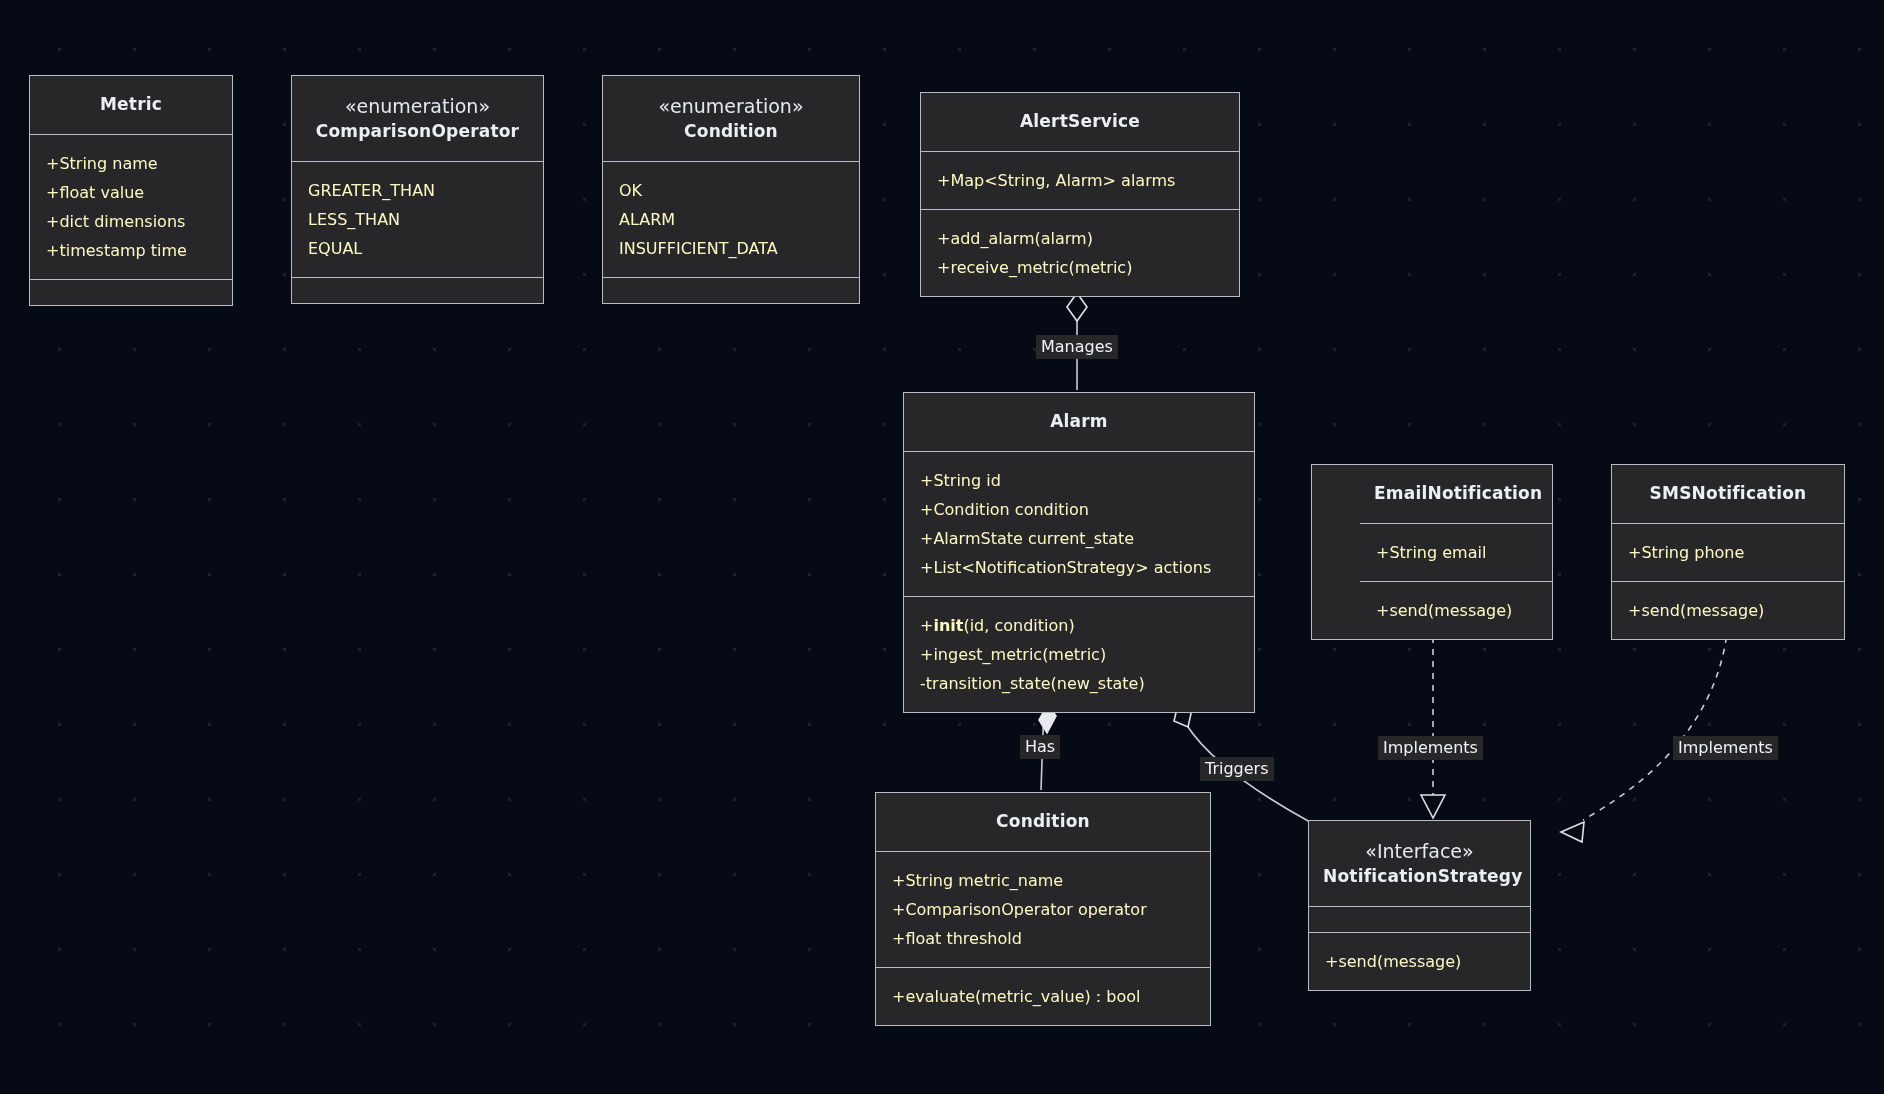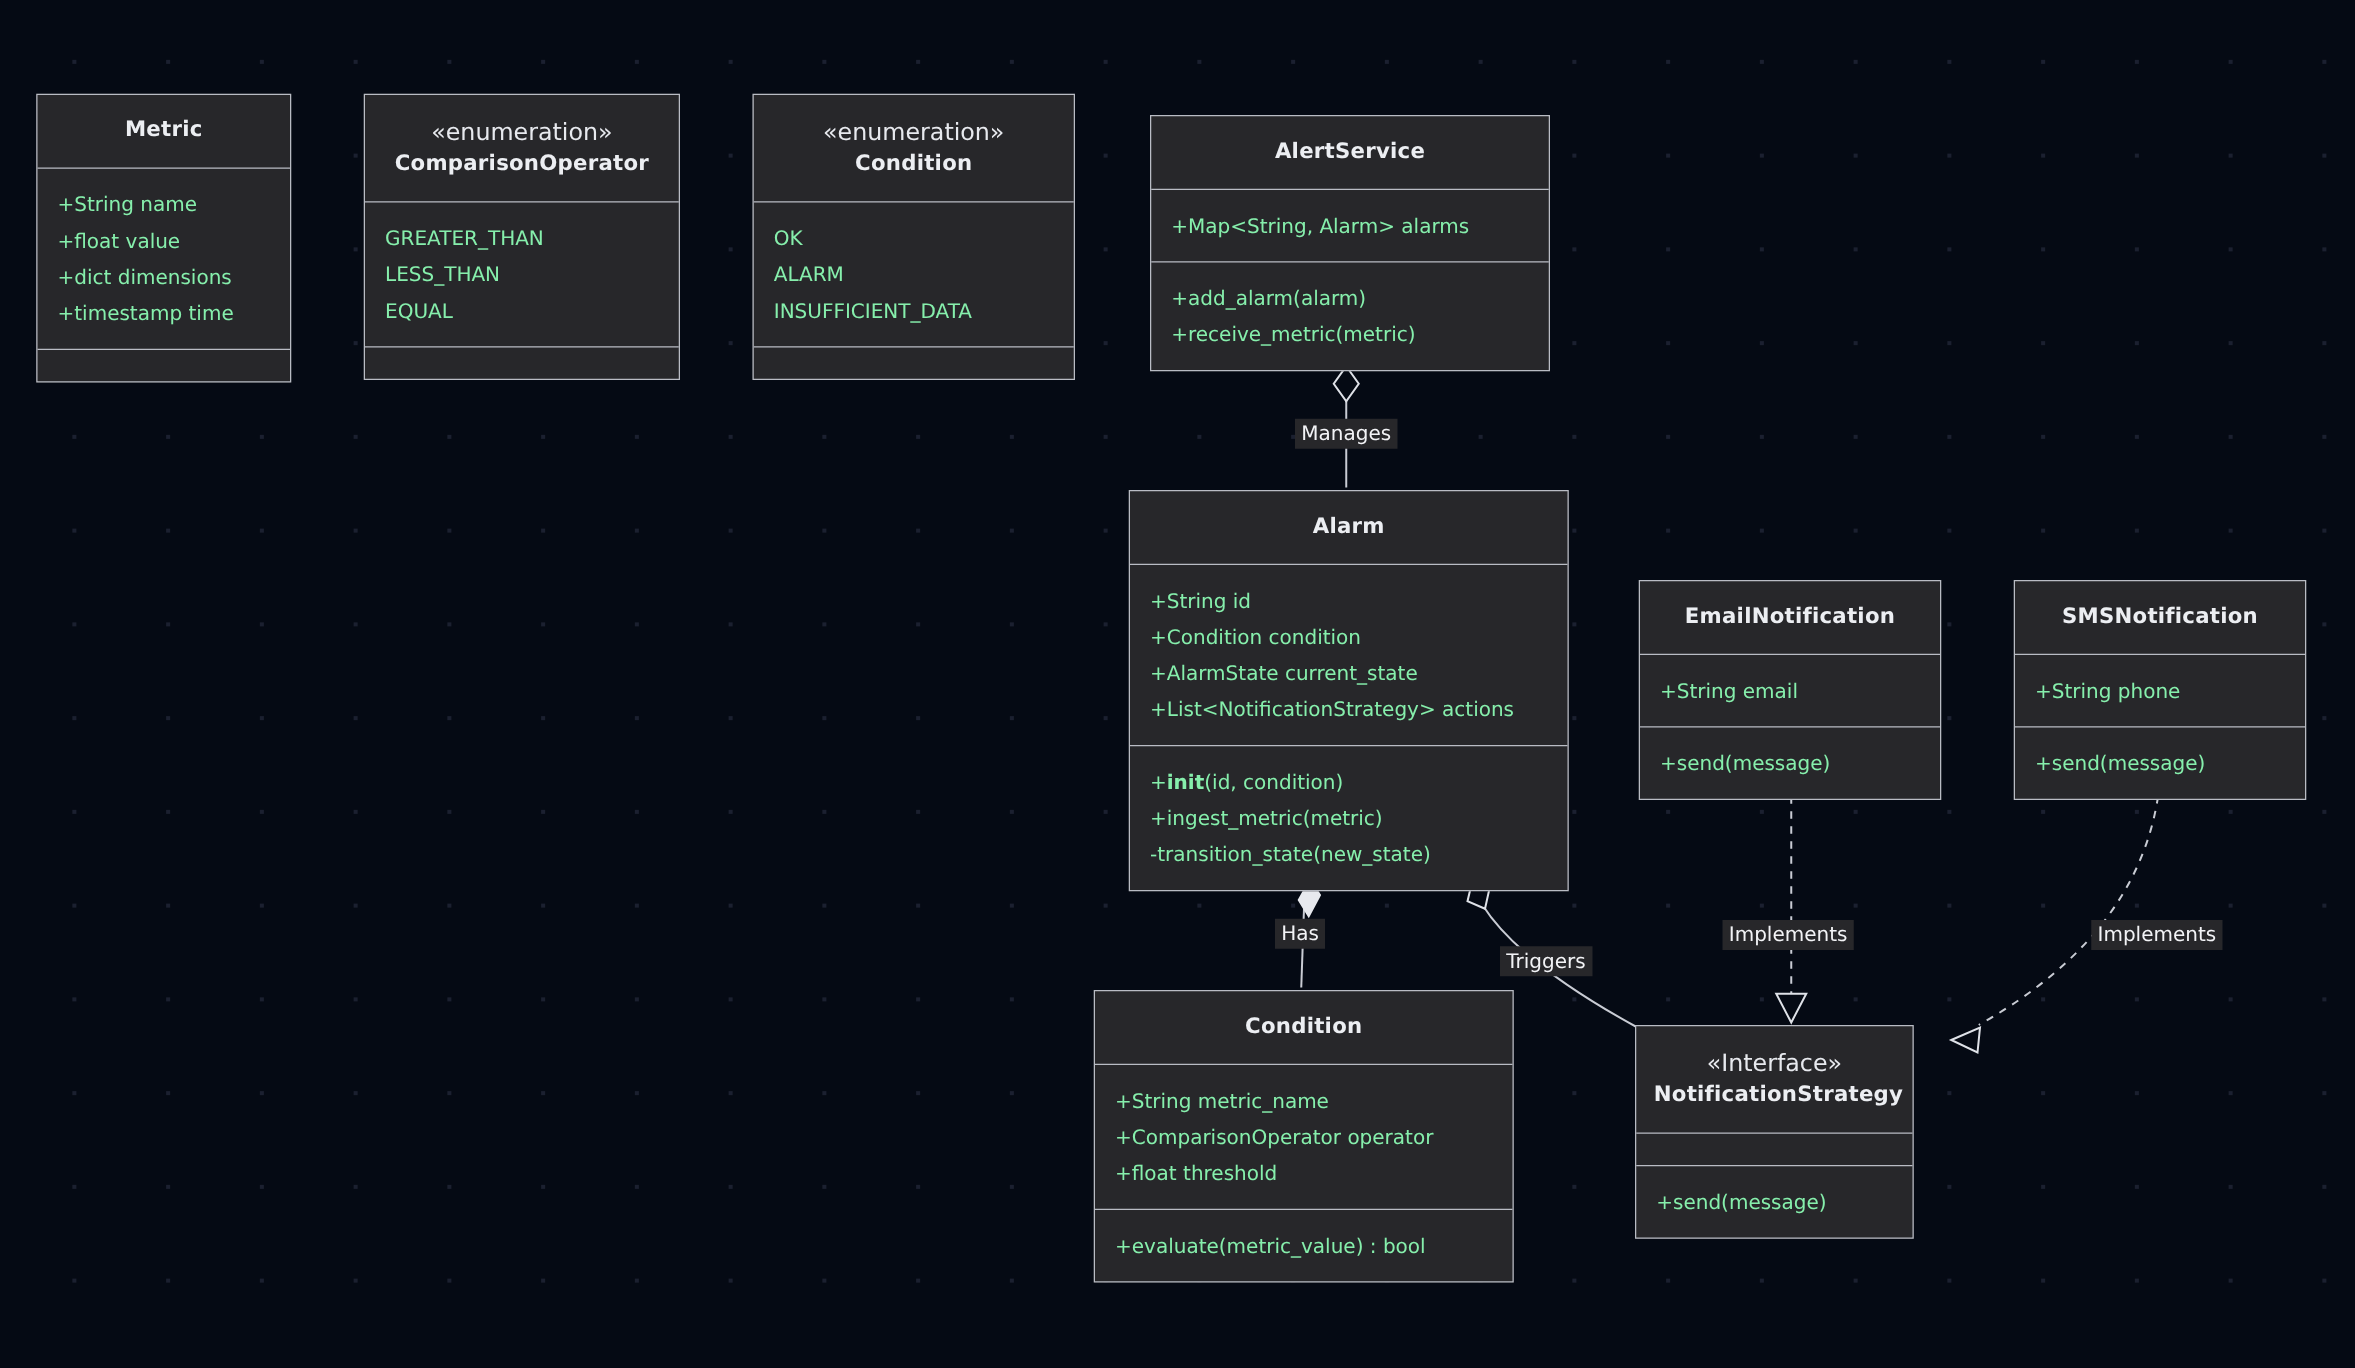--- a/index.html
+++ b/index.html
@@ -47,21 +47,21 @@
   .stereotype {
     font-size: 19px;
     font-weight: normal;
     line-height: 1.4;
     color: #e7e9ee;
   }
   .member {
     font-size: 16px;
     line-height: 29px;
     white-space: nowrap;
-    color: #86efac;
+    color: #fef9c3;
   }
   .member b { font-weight: bold; }
   .empty-cmp { height: 26px; padding: 0; }
 
   
   #edges {
     position: absolute;
     left: 0; top: 0;
     width: 1884px;
     height: 1094px;
@@ -174,21 +174,21 @@
       <div class="member">+AlarmState current_state</div>
       <div class="member">+List&lt;NotificationStrategy&gt; actions</div>
     </div>
     <div class="compartment">
       <div class="member">+<b>init</b>(id, condition)</div>
       <div class="member">+ingest_metric(metric)</div>
       <div class="member">-transition_state(new_state)</div>
     </div>
   </div>
 
-  <div class="node" style="left:1311px; top:464px; width:242px;">
+  <div class="node" style="left:1311px; top:464px; width:242px;padding-left:48px;">
     <div class="compartment title-cmp">
       <div class="cls-name">EmailNotification</div>
     </div>
     <div class="compartment">
       <div class="member">+String email</div>
     </div>
     <div class="compartment">
       <div class="member">+send(message)</div>
     </div>
   </div>

